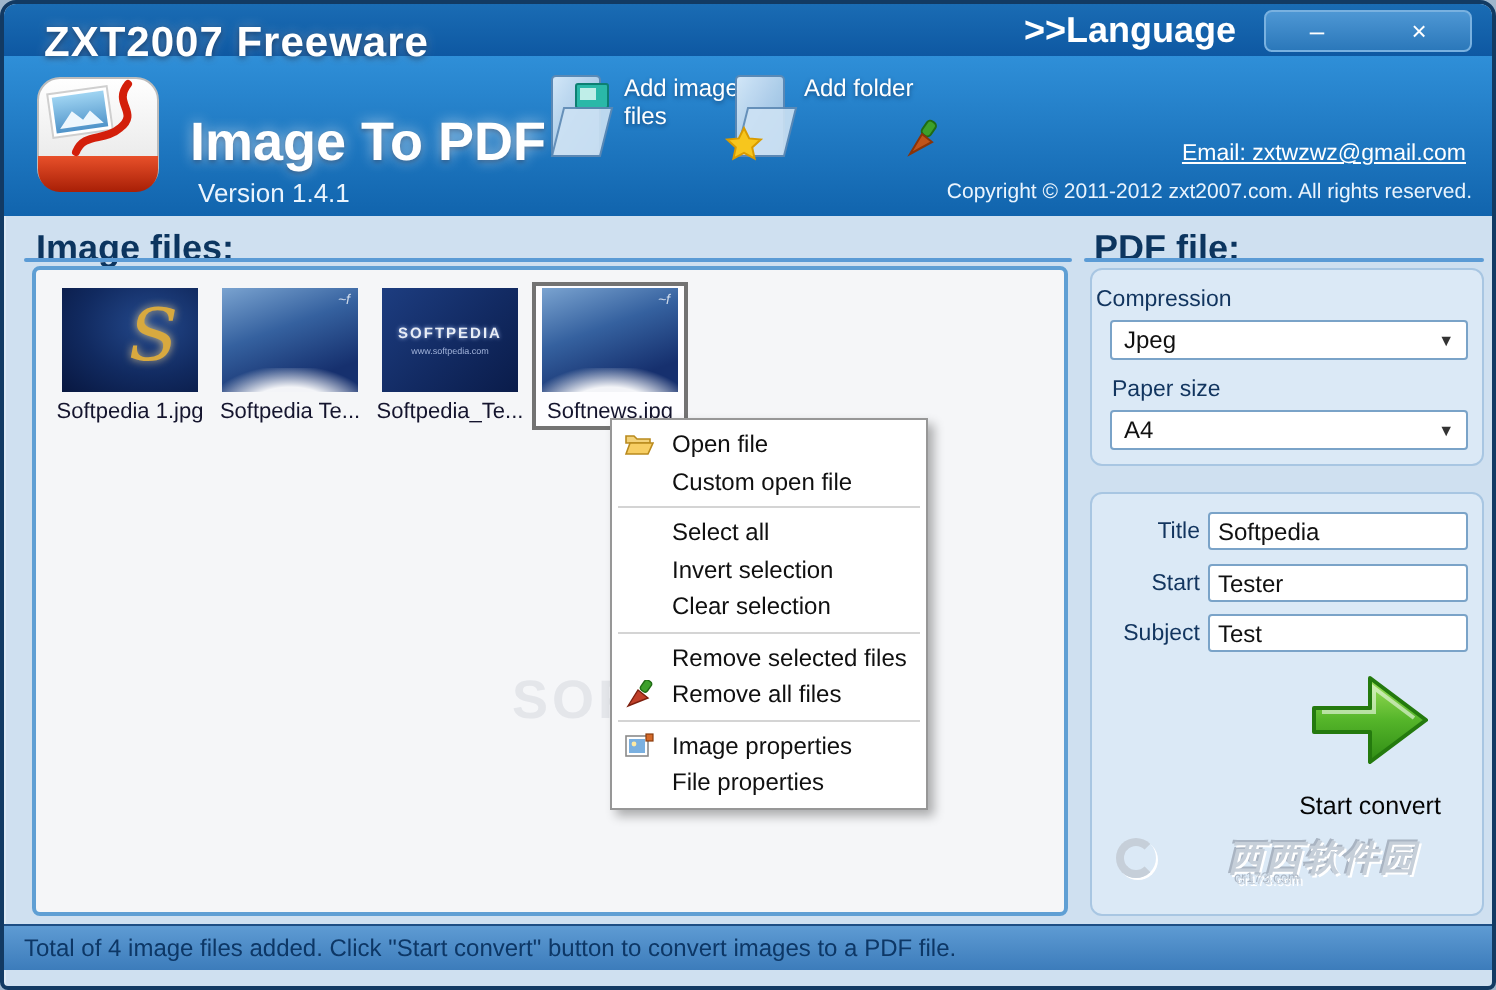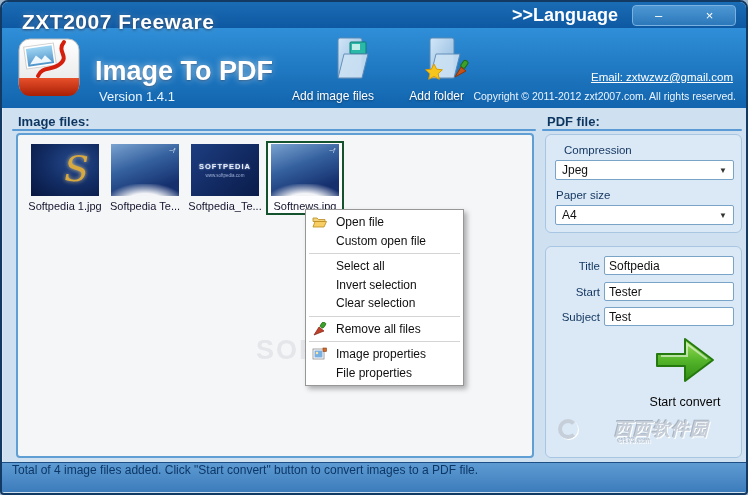--- a/index.html
+++ b/index.html
@@ -21,41 +21,41 @@
 
   .header { position:absolute; left:0; top:26px; right:0; height:80px;
             background:linear-gradient(180deg,#2f8fd8,#1164ad); }
   .brand { position:absolute; left:20px; top:8px; z-index:5; color:#fff; font-size:21px; font-weight:bold;
            text-shadow:0 1px 3px rgba(10,40,80,.8), 0 0 6px rgba(255,255,255,.35); letter-spacing:.5px; }
   .applogo { position:absolute; left:16px; top:36px; }
   .apptitle { position:absolute; left:93px; top:54px; color:#fff; font-size:27px; font-weight:bold;
               text-shadow:0 0 7px rgba(255,255,255,.6), 0 1px 2px rgba(10,40,80,.6); }
   .version { position:absolute; left:97px; top:87px; color:#eaf4fd; font-size:13px; }
 
-  .toolbtn { position:absolute; top:32px; width:106px; display:flex; flex-direction:column;
-             align-items:flex-end; cursor:pointer; }
+  .toolbtn { position:absolute; top:32px; width:106px; display:flex; flex-direction:row;
+             align-items:flex-start; cursor:pointer; }
   .toolbtn .lbl { color:#fff; font-size:12px; margin-top:3px; text-shadow:0 1px 2px rgba(10,40,80,.6); }
   .tool-add-files { left:266px; } .tool-add-folder { left:356px; }
   .brushbtn { position:absolute; left:449px; top:57px; cursor:pointer; }
 
   .email { position:absolute; right:13px; top:69px; color:#fff; font-size:11.5px;
            text-decoration:underline; cursor:pointer; }
   .copyright { position:absolute; right:10px; top:88px; color:#eaf4fd; font-size:10.5px;margin-left:45px; }
 
   
-  .panel-title { position:absolute; font-size:13px; font-weight:bold; color:#0c355f; }
+  .panel-title { position:absolute; font-size:18px; font-weight:bold; color:#0c355f; }
   .panel-rule { position:absolute; height:2px; background:#5b9bd5; border-radius:1px; }
 
   .filebox { position:absolute; left:14px; top:131px; width:518px; height:325px;
              background:#f5f6f8; border:2px solid #5f9fd4; border-radius:4px; }
 
   .thumbs { position:absolute; left:8px; top:6px; display:flex; }
   .tile { width:78px; margin-right:2px; display:flex; flex-direction:column; align-items:center;
           padding:3px 2px; cursor:pointer; }
-  .tile.selected { border:2px solid #14532d; background:#fdfdff; padding:1px 0; }
+  .tile.selected { border:2px solid #737373; background:#fdfdff; padding:1px 0; }
   .thumb { width:68px; height:52px; position:relative; overflow:hidden; }
   .tile .fname { font-size:11px; color:#15152e; margin-top:4px; white-space:nowrap; }
   .th1 { background:radial-gradient(ellipse at 65% 35%, #24498c 0%, #112a60 55%, #081740 100%); }
   .th1 .sglyph { position:absolute; right:10px; top:4px; font-family:"DejaVu Serif", serif; font-style:italic;
                  font-size:36px; color:#d8a93f; text-shadow:0 0 4px rgba(255,220,140,.8); }
   .th2 { background:linear-gradient(160deg,#7aa3d0 0%, #35619f 40%, #16306e 80%); }
   .th2::after, .th4::after { content:""; position:absolute; left:-6px; right:-6px; bottom:-10px; height:22px;
                  background:radial-gradient(ellipse at 50% 100%, rgba(255,255,255,.95) 40%, rgba(255,255,255,0) 75%); }
   .th2 .sig, .th4 .sig { position:absolute; right:4px; top:3px; color:rgba(255,255,255,.75);
                  font-size:7px; font-style:italic; }
@@ -98,23 +98,23 @@
   .startbtn .lbl { font-size:12.5px; color:#050505; margin-top:4px; }
 
   .xixi { position:absolute; left:12px; top:170px; display:flex; align-items:center;
           color:#c6cfd9; text-shadow:1px 1px 0 #ffffff, -1px -1px 0 #a9b4c2; }
   .xixi .cring { width:20px; height:20px; border:4px solid #c6cfd9; border-right-color:transparent;
                  border-radius:50%; margin-right:4px; box-shadow:1px 1px 0 #fff; }
   .xixi .zh { font-size:18px; font-weight:bold; font-style:italic; letter-spacing:1px;margin-left:32px; }
   .xixi .sub { font-size:7px; margin-left:-50px; margin-top:22px; position:absolute; left:110px; }
 
   
-  .statusbar { position:absolute; left:0; right:0; top:460px; height:30px;
+  .statusbar { position:absolute; left:0; right:0; top:460px; height:23px;
                background:linear-gradient(180deg,#5e9bd3,#3c7cbb); border-top:1px solid #1d4e84;
-               display:flex; align-items:flex-start; padding-left:10px;
+               display:flex; align-items:center; padding-left:10px;
                font-size:12px; color:#0d3766; }
 </style>
 </head>
 <body>
 
 <div class="window">
 
   <div class="titlebar">
     <span class="language">&gt;&gt;Language</span>
     <div class="winbox">
@@ -239,20 +239,21 @@
           <path d="M1 12 L3 6.5 H14.5 L12 12 Z" fill="#f7ce63" stroke="#b98a1e" stroke-width=".8"></path>
         </svg></span>
       <span>Open file</span>
     </div>
     <div class="mi"><span>Custom open file</span></div>
     <div class="msep"></div>
     <div class="mi"><span>Select all</span></div>
     <div class="mi"><span>Invert selection</span></div>
     <div class="mi"><span>Clear selection</span></div>
     <div class="msep"></div>
+    <div class="mi"><span>Remove selected files</span></div>
     <div class="mi">
       <span class="mic">
         <svg width="15" height="14" viewBox="0 0 15 14">
           <rect x="9" y="0" width="4" height="6" rx="1.5" transform="rotate(35 11 3)" fill="#3da02b" stroke="#1f6b14" stroke-width=".7"></rect>
           <path d="M2 13 L7 5 L12 9 Z" fill="#c0402a" stroke="#7c1f0e" stroke-width=".7"></path>
         </svg></span>
       <span>Remove all files</span>
     </div>
     <div class="msep"></div>
     <div class="mi">
@@ -265,21 +266,21 @@
         </svg></span>
       <span>Image properties</span>
     </div>
     <div class="mi"><span>File properties</span></div>
   </div>
 
   <div class="panel-title" style="left:545px; top:112px;">PDF file:</div>
   <div class="panel-rule" style="left:540px; top:127px; width:200px;"></div>
 
   <div class="group g1">
-    <span class="glabel" style="left:18px; top:9px;">Compression</span>
+    <span class="glabel" style="left:2px; top:9px;">Compression</span>
     <div class="combo" style="top:25px;">
       <span>Jpeg</span>
       <span class="arrow">▼</span>
     </div>
     <span class="glabel" style="left:10px; top:54px;">Paper size</span>
     <div class="combo" style="top:70px;">
       <span>A4</span>
       <span class="arrow">▼</span>
     </div>
   </div>

